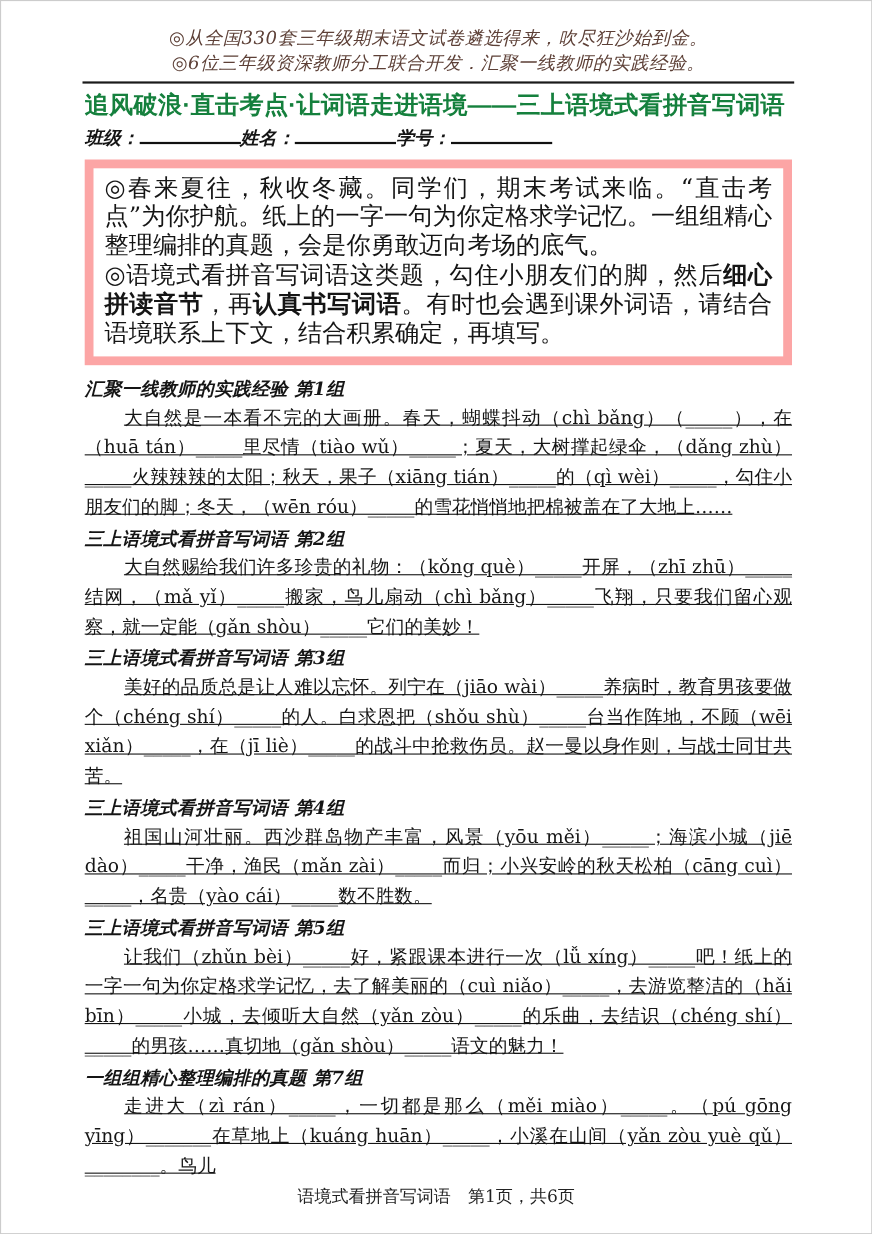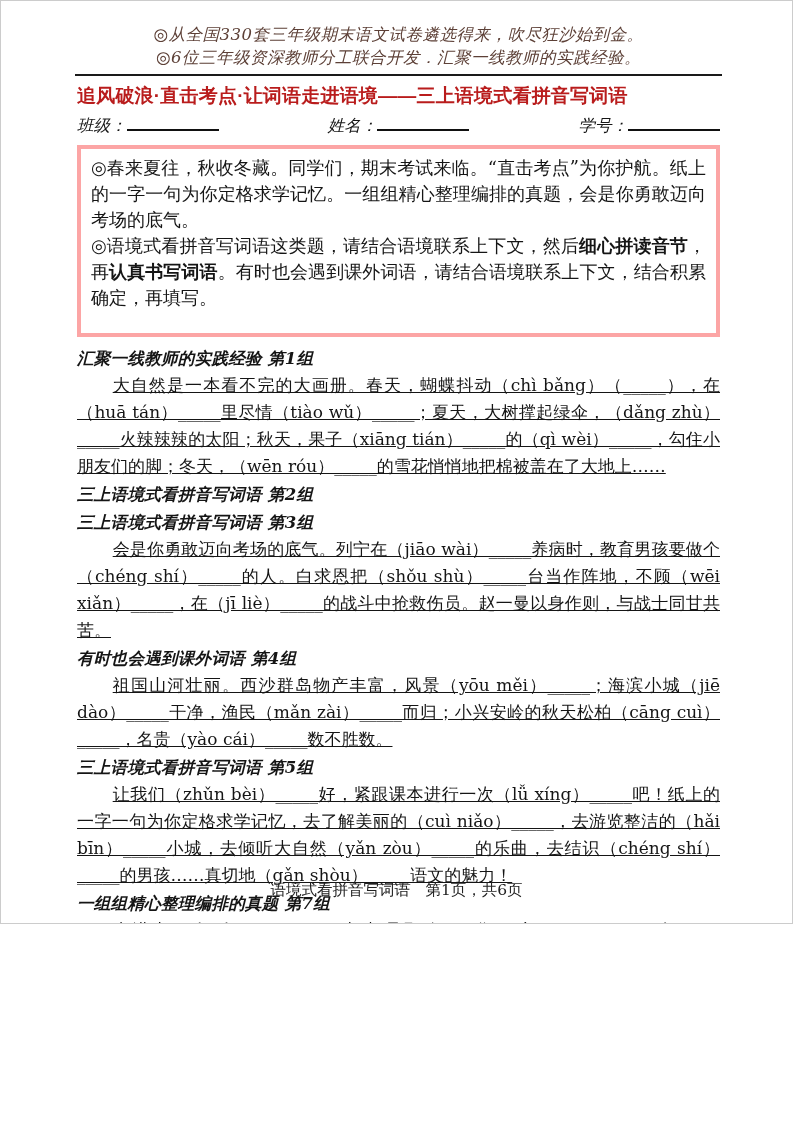--- a/index.html
+++ b/index.html
@@ -1,29 +1,29 @@
 <!DOCTYPE html>
 <html><head>
 <meta charset="utf-8">
 <style>
   html,body{margin:0;padding:0;background:#ffffff;}
   body{width:793px;height:1122px;font-family:"DejaVu Serif","Liberation Serif",serif;color:#151515;}
-  .page{box-sizing:border-box;position:relative;width:793px;height:924px;
+  .page{box-sizing:border-box;position:relative;width:793px;height:1122px;
         border:1px solid #cccccc;padding:22px 72px 0 76px;overflow:hidden;background:#ffffff;}
   .notes{text-align:center;font-size:16.5px;line-height:23px;color:#5d4037;
          font-style:italic;letter-spacing:.5px;}
   .rule{border-top:2px solid #1a1a1a;margin:5px -2px 0 -2px;}
   .title{font-family:"Liberation Sans","DejaVu Sans",sans-serif;font-weight:bold;
-         font-size:19px;line-height:30px;margin:5px 0 4px 0;white-space:nowrap;
-         letter-spacing:.2px;color:#b91c1c;}
-  .form-row{display:flex;justify-content:space-between;align-items:flex-end;
-            font-weight:normal;font-size:16.5px;line-height:22px;margin:2px 0 8px 0;font-style:italic;}
+         font-size:22px;line-height:30px;margin:5px 0 4px 0;white-space:nowrap;
+         letter-spacing:.2px;color:#15803d;}
+  .form-row{display:flex;justify-content:flex-start;align-items:flex-end;
+            font-weight:bold;font-size:16.5px;line-height:22px;margin:2px 0 8px 0;font-style:italic;}
   .form-field{white-space:nowrap;}
   .form-blank{display:inline-block;width:92px;border-bottom:2px solid #111;height:14px;vertical-align:baseline;}
-  .intro-box{border:4px solid #fca5a5;padding:6px 10px 22px 10px;font-size:18px;
+  .intro-box{border:8px solid #fca5a5;padding:6px 10px 7px 10px;font-size:22px;
              line-height:26px;text-align:justify;margin:2px 0 8px 0;}
   .intro-box b{font-weight:bold;}
   .group-heading{font-weight:bold;font-size:16.5px;line-height:27px;margin-top:1px;font-style:italic;letter-spacing:.3px;}
   .group-text{font-size:17px;line-height:27px;text-indent:2.1em;text-align:justify;margin:0;text-decoration:underline;}
   .footer{position:absolute;left:0;right:0;bottom:22px;text-align:center;font-size:15.5px;color:#222;}
 </style>
 </head>
 <body>
 
 <div class="page">
@@ -38,37 +38,38 @@
   <div class="title">追风破浪·直击考点·让词语走进语境——三上语境式看拼音写词语</div>
 
   <div class="form-row">
     <span class="form-field"><span>班级：</span><span class="form-blank"></span></span>
     <span class="form-field"><span>姓名：</span><span class="form-blank"></span></span>
     <span class="form-field"><span>学号：</span><span class="form-blank"></span></span>
   </div>
 
   <div class="intro-box">
     <div>◎春来夏往，秋收冬藏。同学们，期末考试来临。“直击考点”为你护航。纸上的一字一句为你定格求学记忆。一组组精心整理编排的真题，会是你勇敢迈向考场的底气。</div>
-    <div><span>◎语境式看拼音写词语这类题，请结合语境联系上下文，然后</span><b>细心拼读音节</b><span>，再</span><b>认真书写词语</b><span>。有时也会遇到课外词语，请结合语境联系上下文，结合积累确定，再填写。</span></div>
+    <div><span>◎语境式看拼音写词语这类题，勾住小朋友们的脚，然后</span><b>细心拼读音节</b><span>，再</span><b>认真书写词语</b><span>。有时也会遇到课外词语，请结合语境联系上下文，结合积累确定，再填写。</span></div>
   </div>
 
   <div>
     <div>
       <div class="group-heading">汇聚一线教师的实践经验 第1组</div>
       <p class="group-text">大自然是一本看不完的大画册。春天，蝴蝶抖动（chì bǎng）（_____），在（huā tán）_____里尽情（tiào wǔ）_____；夏天，大树撑起绿伞，（dǎng zhù）_____火辣辣辣的太阳；秋天，果子（xiāng tián）_____的（qì wèi）_____，勾住小朋友们的脚；冬天，（wēn róu）_____的雪花悄悄地把棉被盖在了大地上……</p>
     </div>
     <div>
       <div class="group-heading">三上语境式看拼音写词语 第2组</div>
+      <p class="group-text">大自然赐给我们许多珍贵的礼物：（kǒng què）_____开屏，（zhī zhū）_____结网，（mǎ yǐ）_____搬家，鸟儿扇动（chì bǎng）_____飞翔，只要我们留心观察，就一定能（gǎn shòu）_____它们的美妙！</p>
     </div>
     <div>
       <div class="group-heading">三上语境式看拼音写词语 第3组</div>
-      <p class="group-text">会是你勇敢迈向考场的底气。列宁在（jiāo wài）_____养病时，教育男孩要做个（chéng shí）_____的人。白求恩把（shǒu shù）_____台当作阵地，不顾（wēi xiǎn）_____，在（jī liè）_____的战斗中抢救伤员。赵一曼以身作则，与战士同甘共苦。</p>
+      <p class="group-text">美好的品质总是让人难以忘怀。列宁在（jiāo wài）_____养病时，教育男孩要做个（chéng shí）_____的人。白求恩把（shǒu shù）_____台当作阵地，不顾（wēi xiǎn）_____，在（jī liè）_____的战斗中抢救伤员。赵一曼以身作则，与战士同甘共苦。</p>
     </div>
     <div>
-      <div class="group-heading">有时也会遇到课外词语 第4组</div>
+      <div class="group-heading">三上语境式看拼音写词语 第4组</div>
       <p class="group-text">祖国山河壮丽。西沙群岛物产丰富，风景（yōu měi）_____；海滨小城（jiē dào）_____干净，渔民（mǎn zài）_____而归；小兴安岭的秋天松柏（cāng cuì）_____，名贵（yào cái）_____数不胜数。</p>
     </div>
     <div>
       <div class="group-heading">三上语境式看拼音写词语 第5组</div>
       <p class="group-text">让我们（zhǔn bèi）_____好，紧跟课本进行一次（lǚ xíng）_____吧！纸上的一字一句为你定格求学记忆，去了解美丽的（cuì niǎo）_____，去游览整洁的（hǎi bīn）_____小城，去倾听大自然（yǎn zòu）_____的乐曲，去结识（chéng shí）_____的男孩……真切地（gǎn shòu）_____语文的魅力！</p>
     </div>
     <div>
       <div class="group-heading">一组组精心整理编排的真题 第7组</div>
       <p class="group-text">走进大（zì rán）_____，一切都是那么（měi miào）_____。（pú gōng yīng）_______在草地上（kuáng huān）_____，小溪在山间（yǎn zòu yuè qǔ）________。鸟儿</p>
     </div>

